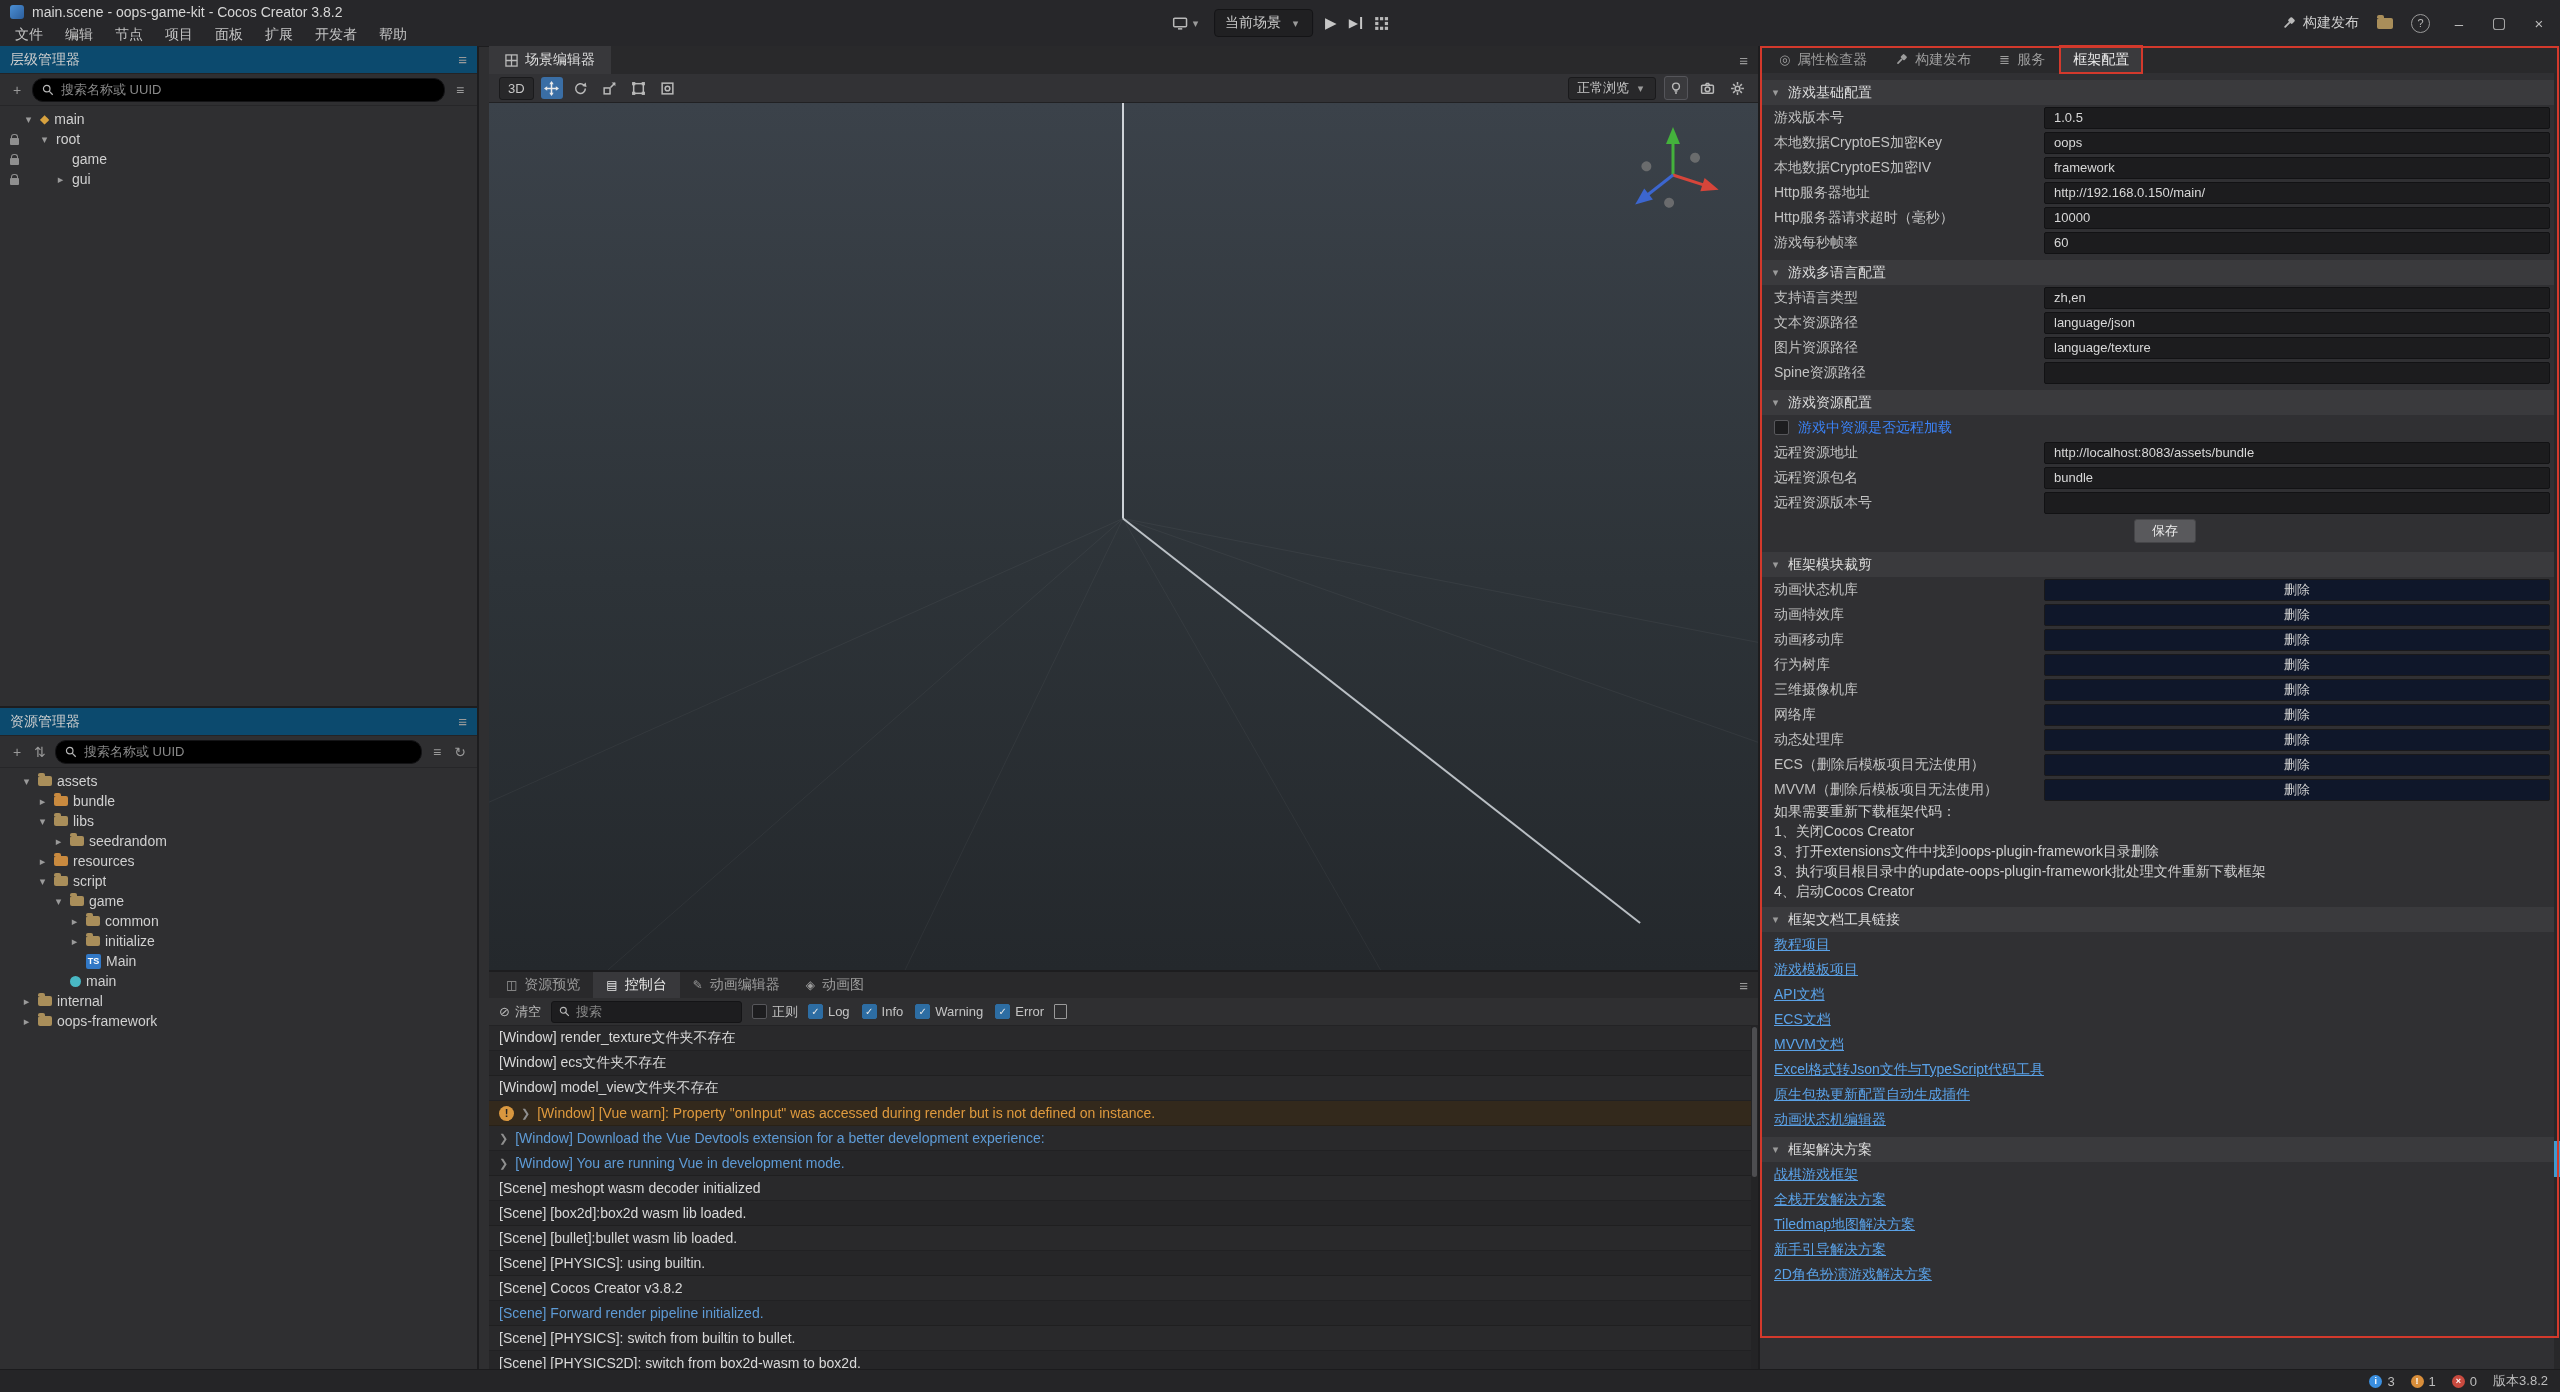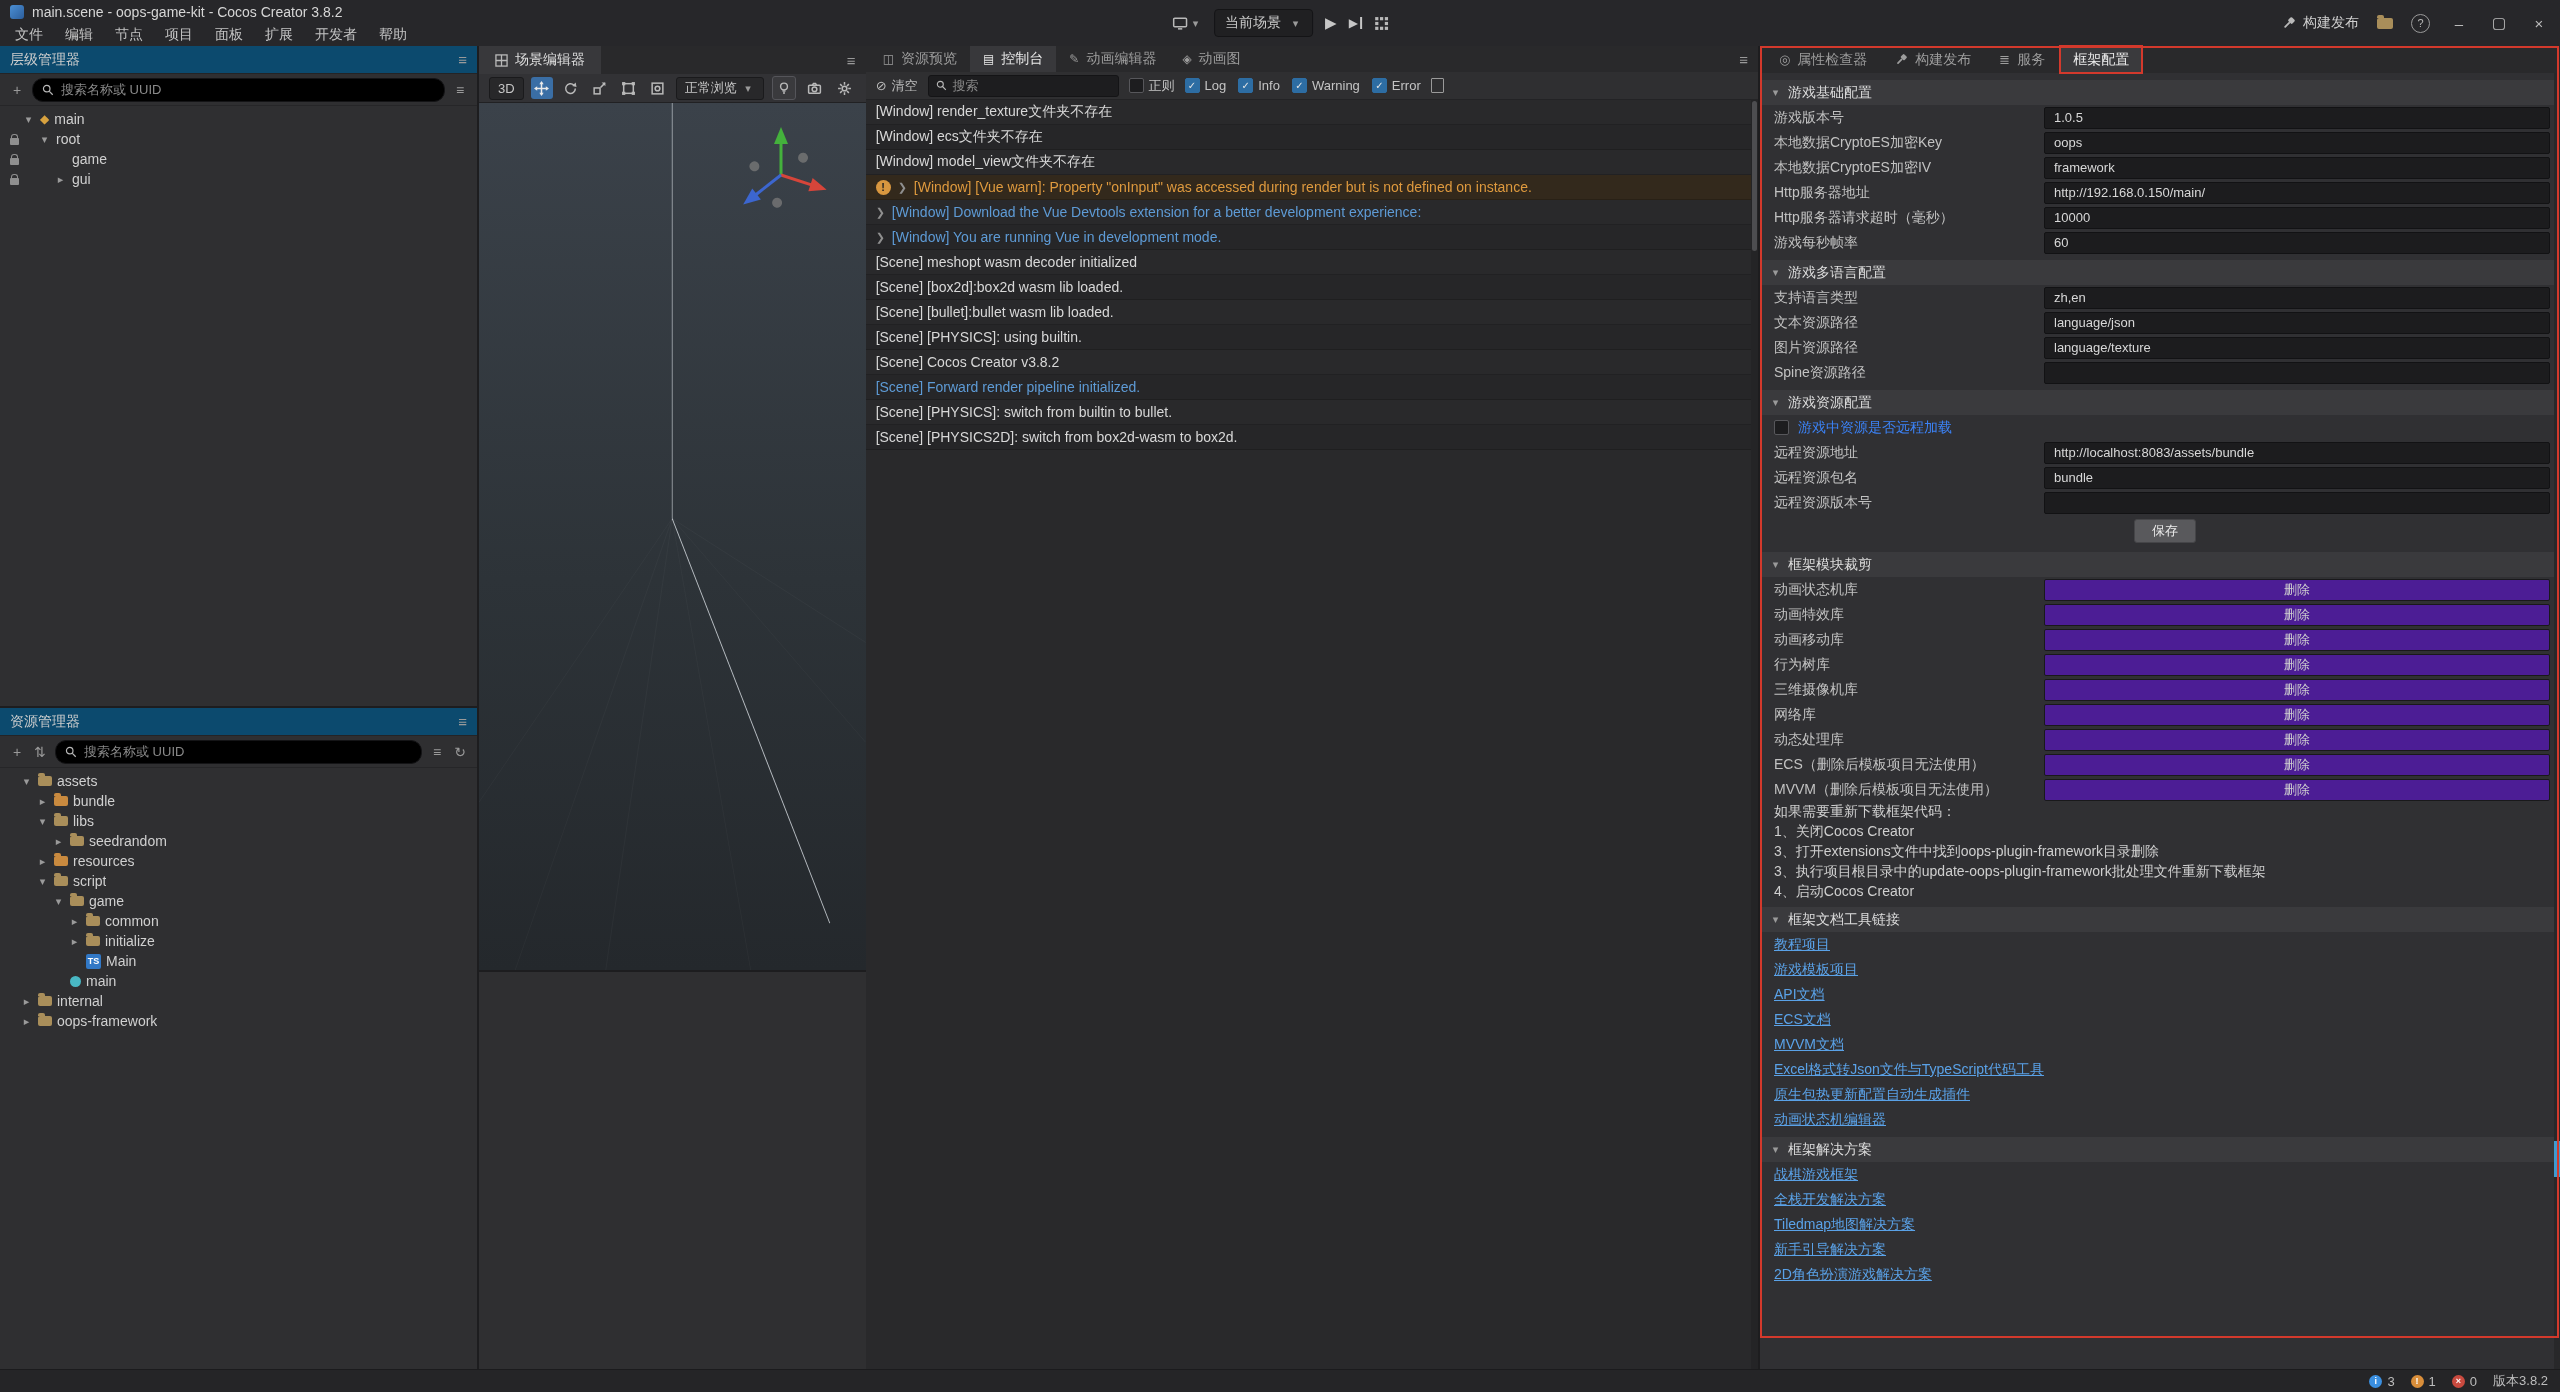--- a/index.html
+++ b/index.html
@@ -24,21 +24,21 @@
   .folder-icon{width:16px;height:11px;background:#a98e5a;border-radius:2px;position:relative;flex-shrink:0;}
   .folder-icon::before{content:"";position:absolute;top:-3px;left:0;width:7px;height:3px;background:inherit;border-radius:2px 2px 0 0;}
   .folder-icon.orange{background:#c98a3f;}
   .folder-icon.small{width:14px;height:10px;}
   .help-circle{width:17px;height:17px;border:1.5px solid #9a9a9a;border-radius:50%;display:flex;align-items:center;justify-content:center;font-size:11px;color:#b9b9b9;}
   .win-btn{font-size:15px;color:#bbbbbb;width:22px;text-align:center;}
 
   
   .main{position:absolute;top:46px;left:0;right:0;bottom:22px;display:flex;}
   .left-col{width:477px;display:flex;flex-direction:column;border-right:2px solid #1d1d1f;}
-  .center-col{flex:1;display:flex;flex-direction:row;min-width:0;}
+  .center-col{flex:1;display:flex;flex-direction:column;min-width:0;padding-left:10px;}
   .right-col{width:800px;background:#303033;border-left:2px solid #1d1d1f;display:flex;flex-direction:column;position:relative;}
 
   .panel{background:#2f2f31;display:flex;flex-direction:column;min-height:0;}
   .panel-header{height:27px;background:#0c4a6e;display:flex;align-items:center;justify-content:space-between;
                 padding:0 10px;font-size:14px;color:#cdcdcd;border-bottom:1px solid #242426;flex-shrink:0;}
   .hamburger{color:#9a9a9a;font-size:15px;}
 
   .search-row{height:31px;display:flex;align-items:center;gap:7px;padding:0 9px;border-bottom:1px solid #262628;flex-shrink:0;}
   .mini-icon{color:#9a9a9a;font-size:14px;width:16px;text-align:center;flex-shrink:0;}
   .search-box{flex:1;height:22px;background:#000000;border:1px solid #141416;border-radius:11px;
@@ -102,21 +102,21 @@
   .insp-tab .tab-glyph{font-size:13px;}
   .insp-body{flex:1;overflow:hidden;padding-top:2px;}
   .section-header{height:25px;background:#3a3a3d;display:flex;align-items:center;gap:7px;padding-left:10px;font-size:14px;color:#dddddd;margin-top:5px;}
   .section-header .chevron{width:11px;}
   .prop-row{height:25px;display:flex;align-items:center;padding:0 10px 0 14px;}
   .prop-label{width:270px;flex-shrink:0;font-size:14px;color:#c2c2c2;white-space:nowrap;overflow:hidden;}
   .prop-value{flex:1;height:20px;background:#1c1c1e;border:1px solid #121214;border-radius:2px;display:flex;align-items:center;padding:0 9px;font-size:13px;color:#d8d8d8;white-space:nowrap;overflow:hidden;}
   .checkbox-row{height:25px;display:flex;align-items:center;gap:9px;padding-left:14px;font-size:14px;color:#3b82f6;}
   .save-row{height:32px;display:flex;align-items:center;padding-left:374px;}
   .save-btn{height:22px;padding:0 17px;background:#59595c;border:1px solid #454548;border-radius:3px;color:#ebebeb;font-size:13px;display:flex;align-items:center;}
-  .del-strip{flex:1;height:20px;background:#4c1d95;border:1px solid #19191b;border-radius:2px;display:flex;align-items:center;justify-content:center;font-size:13px;color:#cfcfcf;}
+  .del-strip{flex:1;height:20px;background:#0f172a;border:1px solid #19191b;border-radius:2px;display:flex;align-items:center;justify-content:center;font-size:13px;color:#cfcfcf;}
   .note-line{height:20px;display:flex;align-items:center;padding-left:14px;font-size:14px;color:#cfcfcf;white-space:nowrap;}
   .link-row{height:25px;display:flex;align-items:center;padding-left:14px;}
   .link{font-size:14px;color:#5aa2e8;text-decoration:underline;white-space:nowrap;}
   .right-scroll{position:absolute;right:0;top:27px;bottom:0;width:6px;background:#28282a;}
   .right-thumb{position:absolute;right:0;top:1068px;width:6px;height:36px;background:#3f9ad0;}
   .red-annotation{position:absolute;left:0;top:0;right:1px;height:1288px;border:2px solid #d3392c;pointer-events:none;z-index:60;}
 
   
   .statusbar{position:absolute;left:0;right:0;bottom:0;height:22px;background:#252527;display:flex;align-items:center;justify-content:flex-end;gap:16px;padding:0 12px;font-size:13px;color:#bdbdbd;border-top:1px solid #1b1b1d;}
   .badge{display:flex;align-items:center;gap:5px;}

